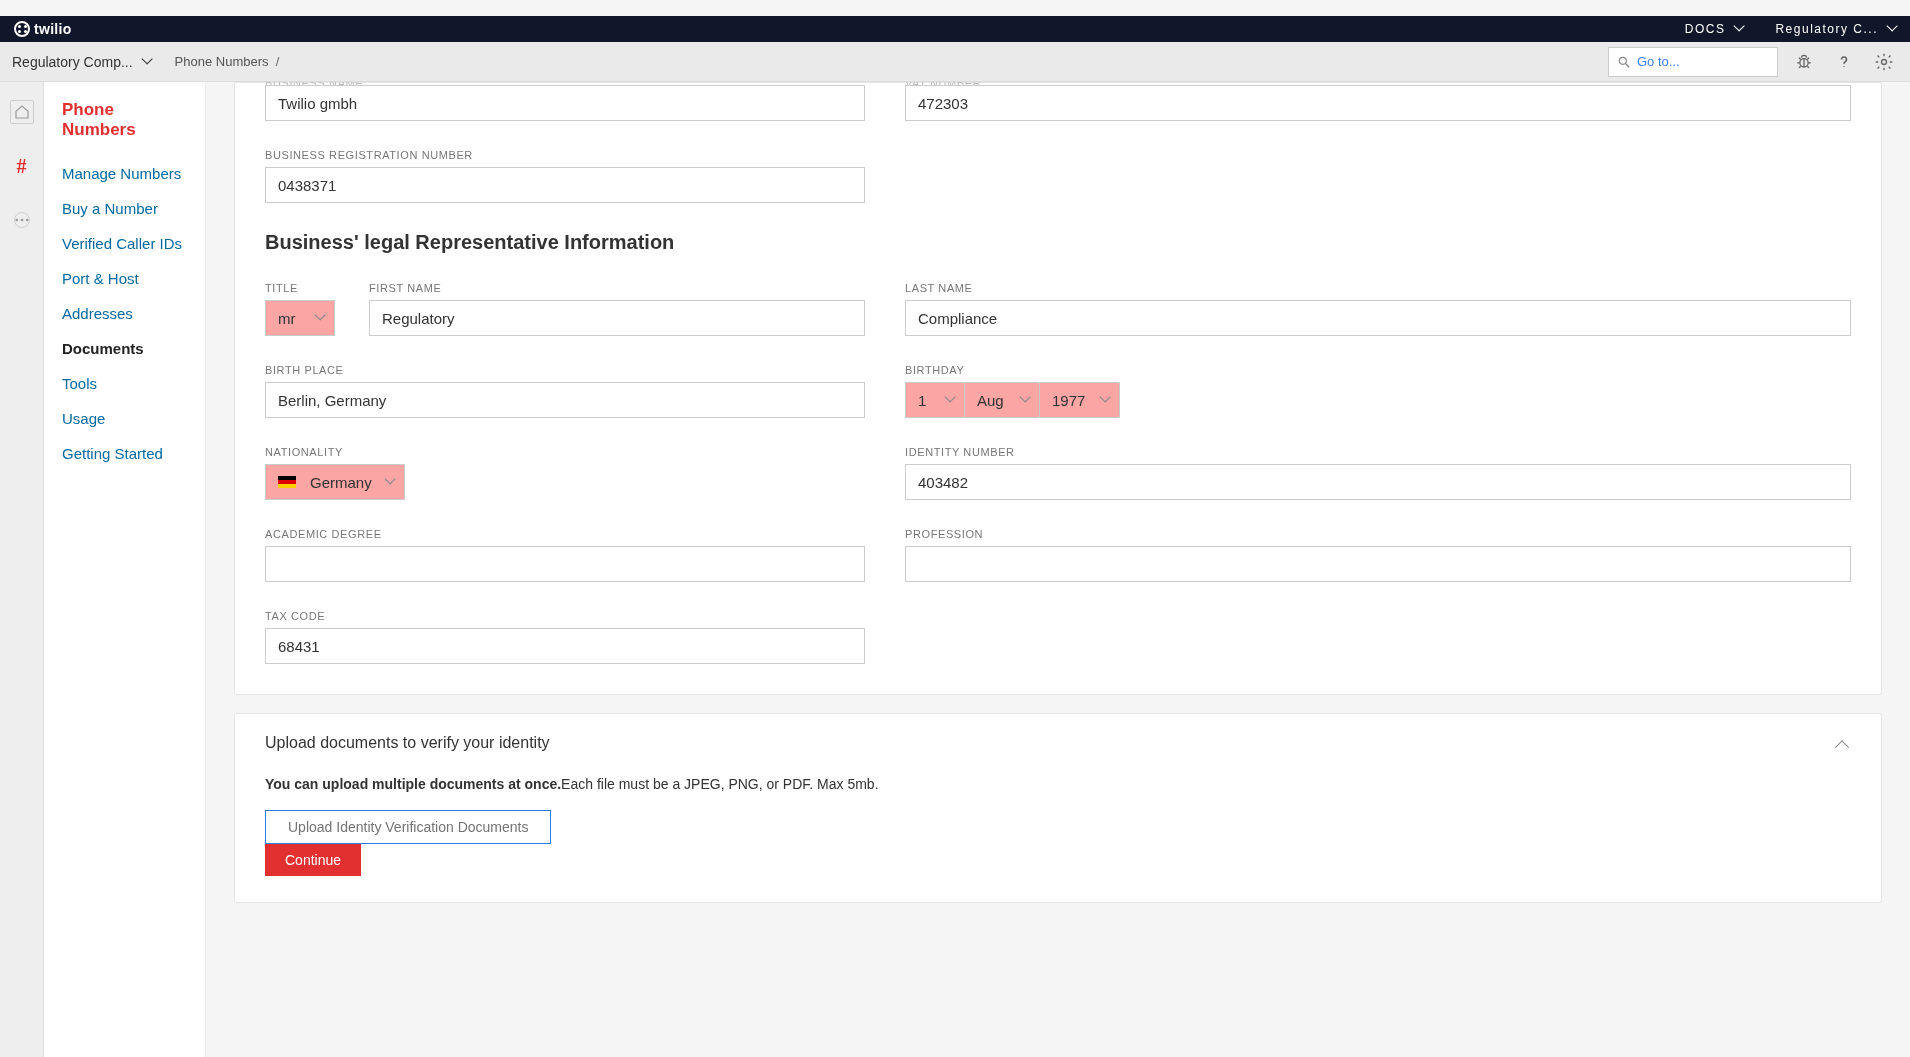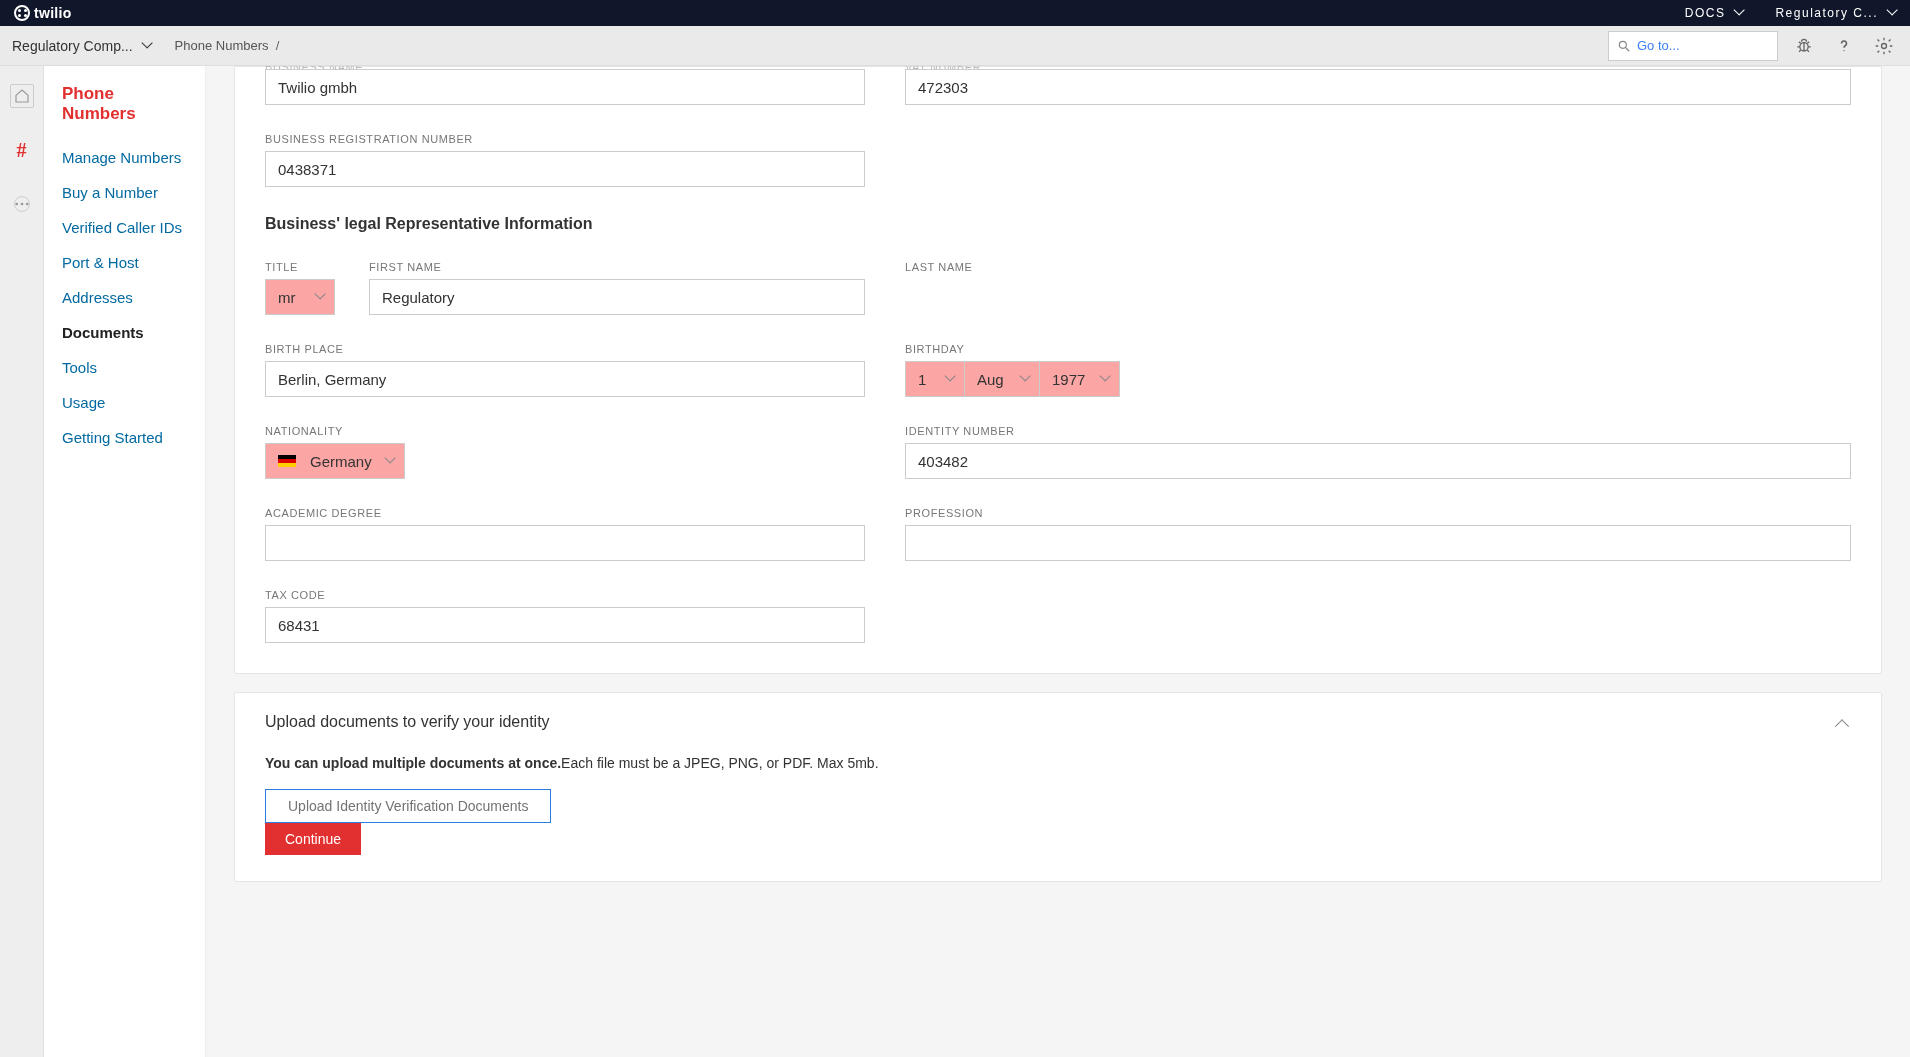--- a/index.html
+++ b/index.html
@@ -1,19 +1,19 @@
 <!DOCTYPE html>
 <html><head>
 <meta charset="utf-8">
 <style>
   * { box-sizing: border-box; margin: 0; padding: 0; }
   body { font-family: "Helvetica Neue", Helvetica, Arial, sans-serif; font-size: 14px; color: #333; background: #f5f5f5; width: 1910px; }
   
   
-  .topbar { background: #10172a; height: 26px; display: flex; align-items: center; justify-content: space-between; padding: 0 14px; color: #fff; }
+  .topbar { background: #10172a; height: 26px; display: flex; align-items: center; justify-content: space-between; padding: 0 14px; color: #fff; margin-top: 16px; }
   .topbar-left { display: flex; align-items: center; gap: 6px; }
   .twilio-logo { display: flex; align-items: center; gap: 4px; font-weight: bold; font-size: 14px; letter-spacing: 0.3px; }
   .twilio-mark { width: 16px; height: 16px; border: 2px solid #fff; border-radius: 50%; position: relative; display:inline-block; }
   .twilio-mark::before, .twilio-mark::after { content: ""; position: absolute; width: 3px; height: 3px; background: #fff; border-radius: 50%; }
   .twilio-mark::before { top: 2px; left: 2px; box-shadow: 6px 0 0 #fff; }
   .twilio-mark::after  { top: 7px; left: 2px; box-shadow: 6px 0 0 #fff; }
   .topbar-right { display: flex; align-items: center; gap: 32px; font-size: 12px; letter-spacing: 1.5px; }
   .topnav-item { display: flex; align-items: center; gap: 8px; cursor: pointer; }
   .chev-down { width: 10px; height: 10px; display:inline-block; }
   .chev-down::before { content:""; display:block; width:7px; height:7px; border-right:1.5px solid currentColor; border-bottom:1.5px solid currentColor; transform: rotate(45deg) translateY(-3px); }
@@ -50,21 +50,21 @@
   .field-label { font-size: 11px; letter-spacing: 0.6px; color:#777; text-transform:uppercase; margin: 20px 0 6px 0; display:block; }
   .input { width:100%; height:36px; border:1px solid #ccc; background:#fff; padding: 0 12px; font-size:15px; color:#333; }
   .select { height:36px; border:1px solid #ccc; background:#fca5a5; padding: 0 30px 0 12px; font-size:15px; color:#333; display:inline-flex; align-items:center; gap:8px; cursor:pointer; position:relative; }
   .select .chev-down { position:absolute; right:10px; color:#888; }
   .select-group { display:inline-flex; }
   .select-group .select { border-left:none; }
   .select-group .select:first-child { border-left:1px solid #ccc; }
   
   .flag { width:18px; height:12px; background: linear-gradient(to bottom, #000 0 33%, #dd0000 33% 66%, #ffce00 66% 100%); display:inline-block; margin-right:6px; }
   
-  .section-title { font-size:16px; font-weight:600; color:#333; margin-top:28px; }
+  .section-title { font-size:20px; font-weight:600; color:#333; margin-top:28px; }
   
   .panel2 { background:#fff; border:1px solid #e5e5e5; border-radius:2px; padding: 20px 30px 26px 30px; position:relative; }
   .panel2-head { display:flex; align-items:flex-end; justify-content:space-between; font-size:16px; color:#333; }
   .chev-up { width:14px; height:14px; }
   .chev-up::before { content:""; display:block; width:9px; height:9px; border-right:1.5px solid #888; border-bottom:1.5px solid #888; transform: rotate(-135deg) translate(-3px,-3px); }
   
   .upload-desc { margin-top: 24px; font-size:14px; color:#333; }
   .upload-desc b { font-weight:700; }
   
   .upload-btn { margin-top:18px; display:inline-block; border:1px solid #2a7de1; color:#737373; background:#fff; padding: 8px 22px; font-size:14px; cursor:pointer; outline:1px solid #2a7de1; outline-offset:-1px; }
@@ -214,20 +214,21 @@
               <span class="chev-down"></span>
             </div>
           </div>
           <div style="flex:1;">
             <span class="field-label">FIRST NAME</span>
             <input class="input" value="Regulatory" style="">
           </div>
         </div>
         <div class="right-half">
           <span class="field-label">LAST NAME</span>
+          <input class="input" value="Compliance" style="">
         </div>
       </div>
 
       <div class="form-row">
         <div class="left-half">
           <span class="field-label">BIRTH PLACE</span>
           <input class="input" value="Berlin, Germany" style="">
         </div>
         <div class="right-half">
           <span class="field-label">BIRTHDAY</span>

